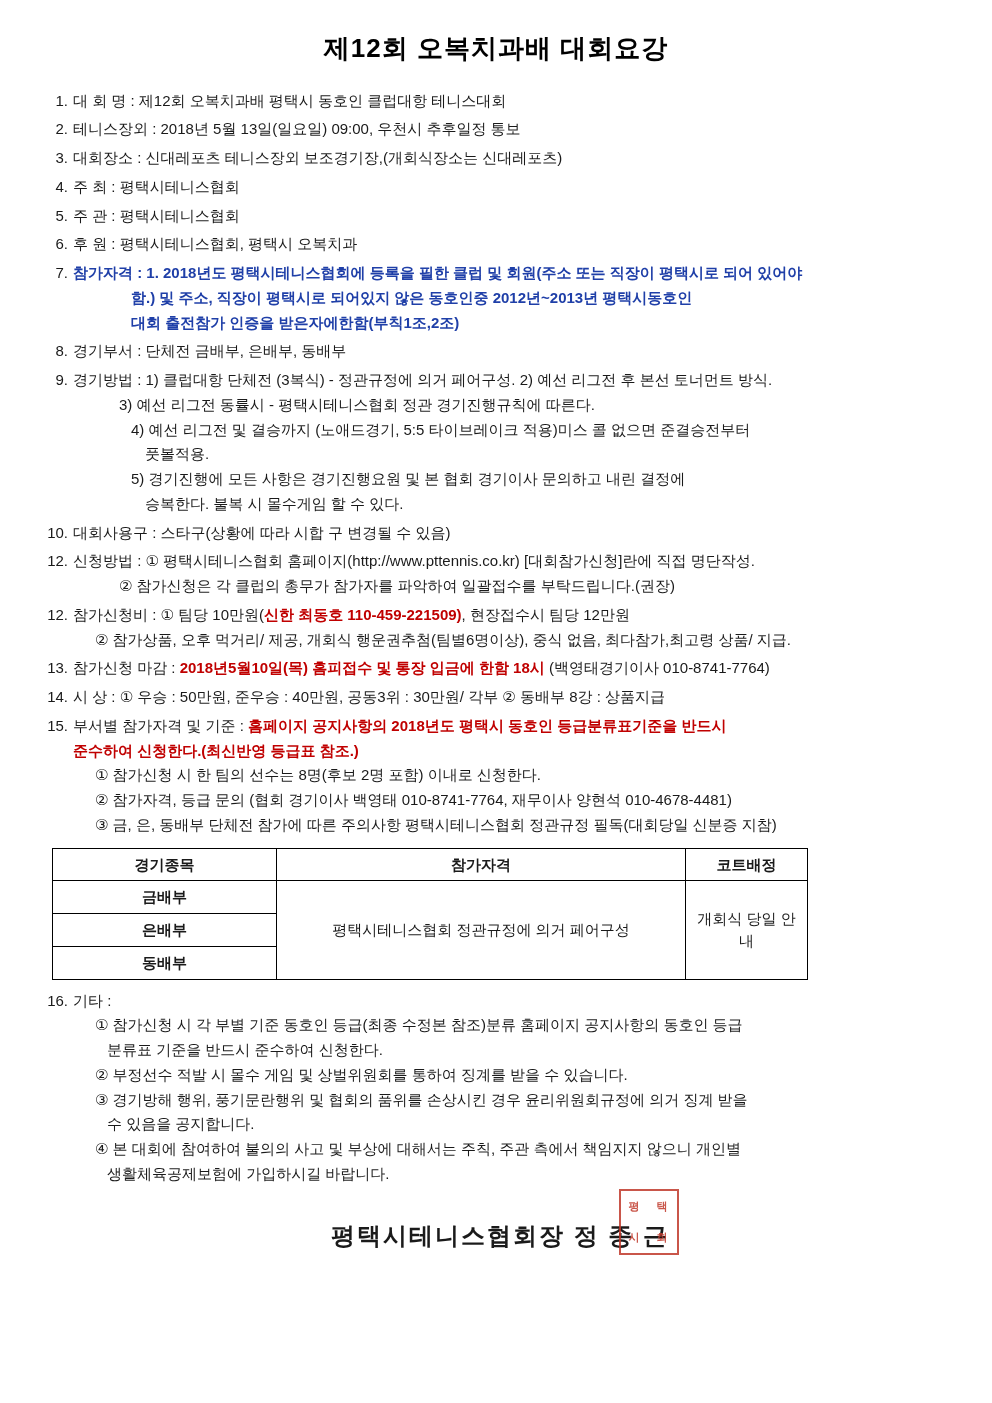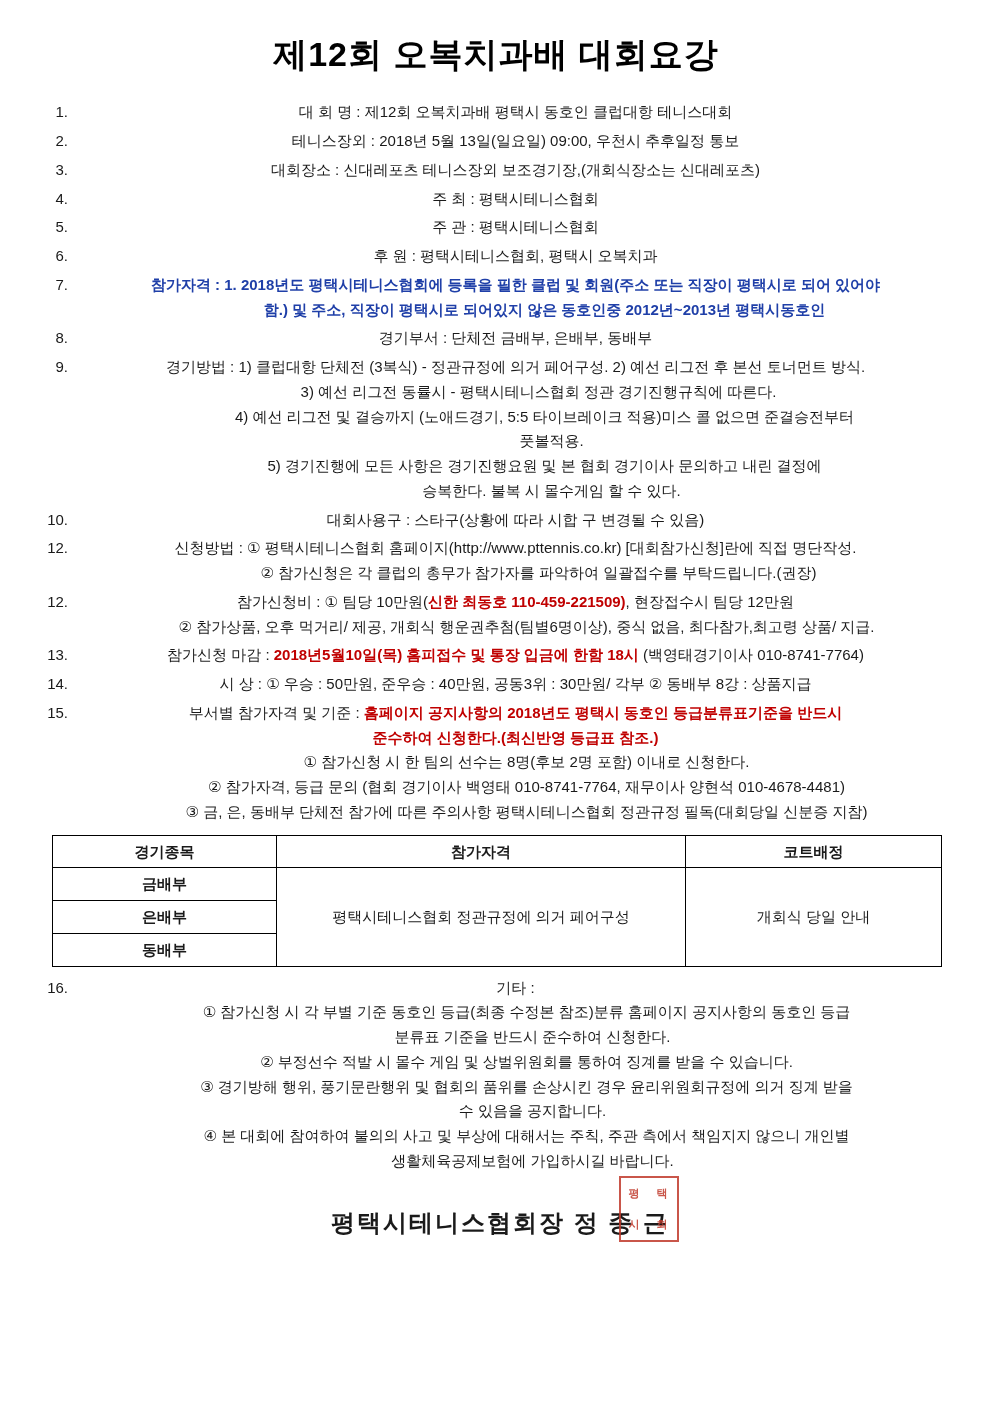--- a/index.html
+++ b/index.html
@@ -17,21 +17,21 @@
   }
   .page {
     position: relative;
     width: 992px;
     min-height: 1403px;
     padding: 0;
     box-sizing: border-box;
   }
   .doc-title {
     text-align: center;
-    font-size: 34px;
+    font-size: 26px;
     font-weight: bold;
     letter-spacing: 1px;
     padding-top: 30px;
     padding-bottom: 22px;
     color: #000;
   }
   .body-wrap {
     padding: 0 34px 0 42px;
   }
   .item {
@@ -41,21 +41,20 @@
   }
   .num {
     width: 26px;
     flex: 0 0 26px;
     text-align: right;
     padding-right: 5px;
     white-space: nowrap;
   }
   .content {
     flex: 1;
-    text-align: center;
   }
   .red {
     color: #c00000;
     font-weight: bold;
   }
   .blue {
     color: #1f3fa8;
     font-weight: bold;
   }
   .sub {
@@ -68,21 +67,21 @@
   .indent4 { padding-left: 58px; }
   .note-red {
     color: #c00000;
     padding-left: 52px;
     display: block;
     margin-top: 3px;
     font-size: 14px;
   }
   table.court {
     border-collapse: collapse;
-    width: 890px;
+    width: 756px;
     margin: 12px 0 10px 10px;
     font-size: 15px;
   }
   table.court th, table.court td {
     border: 1px solid #000;
     text-align: center;
     padding: 5px 4px;
     font-weight: normal;
   }
   table.court th {
@@ -181,20 +180,21 @@
         <span>: 평택시테니스협회, 평택시 오복치과</span>
       </span>
     </div>
 
     <div class="item">
       <span class="num">7.</span>
       <span class="content">
         <span class="blue">참가자격 :</span>
         <span class="blue">1. 2018년도 평택시테니스협회에 등록을 필한 클럽 및 회원(주소 또는 직장이 평택시로 되어 있어야</span>
         <span class="blue sub indent4">함.) 및 주소, 직장이 평택시로 되어있지 않은 동호인중 2012년~2013년 평택시동호인</span>
+        <span class="blue sub indent4">대회 출전참가 인증을 받은자에한함(부칙1조,2조)</span>
       </span>
     </div>
 
     <div class="item">
       <span class="num">8.</span>
       <span class="content">
         <span>경기부서</span>
         <span>: 단체전 금배부, 은배부, 동배부</span>
       </span>
     </div>

